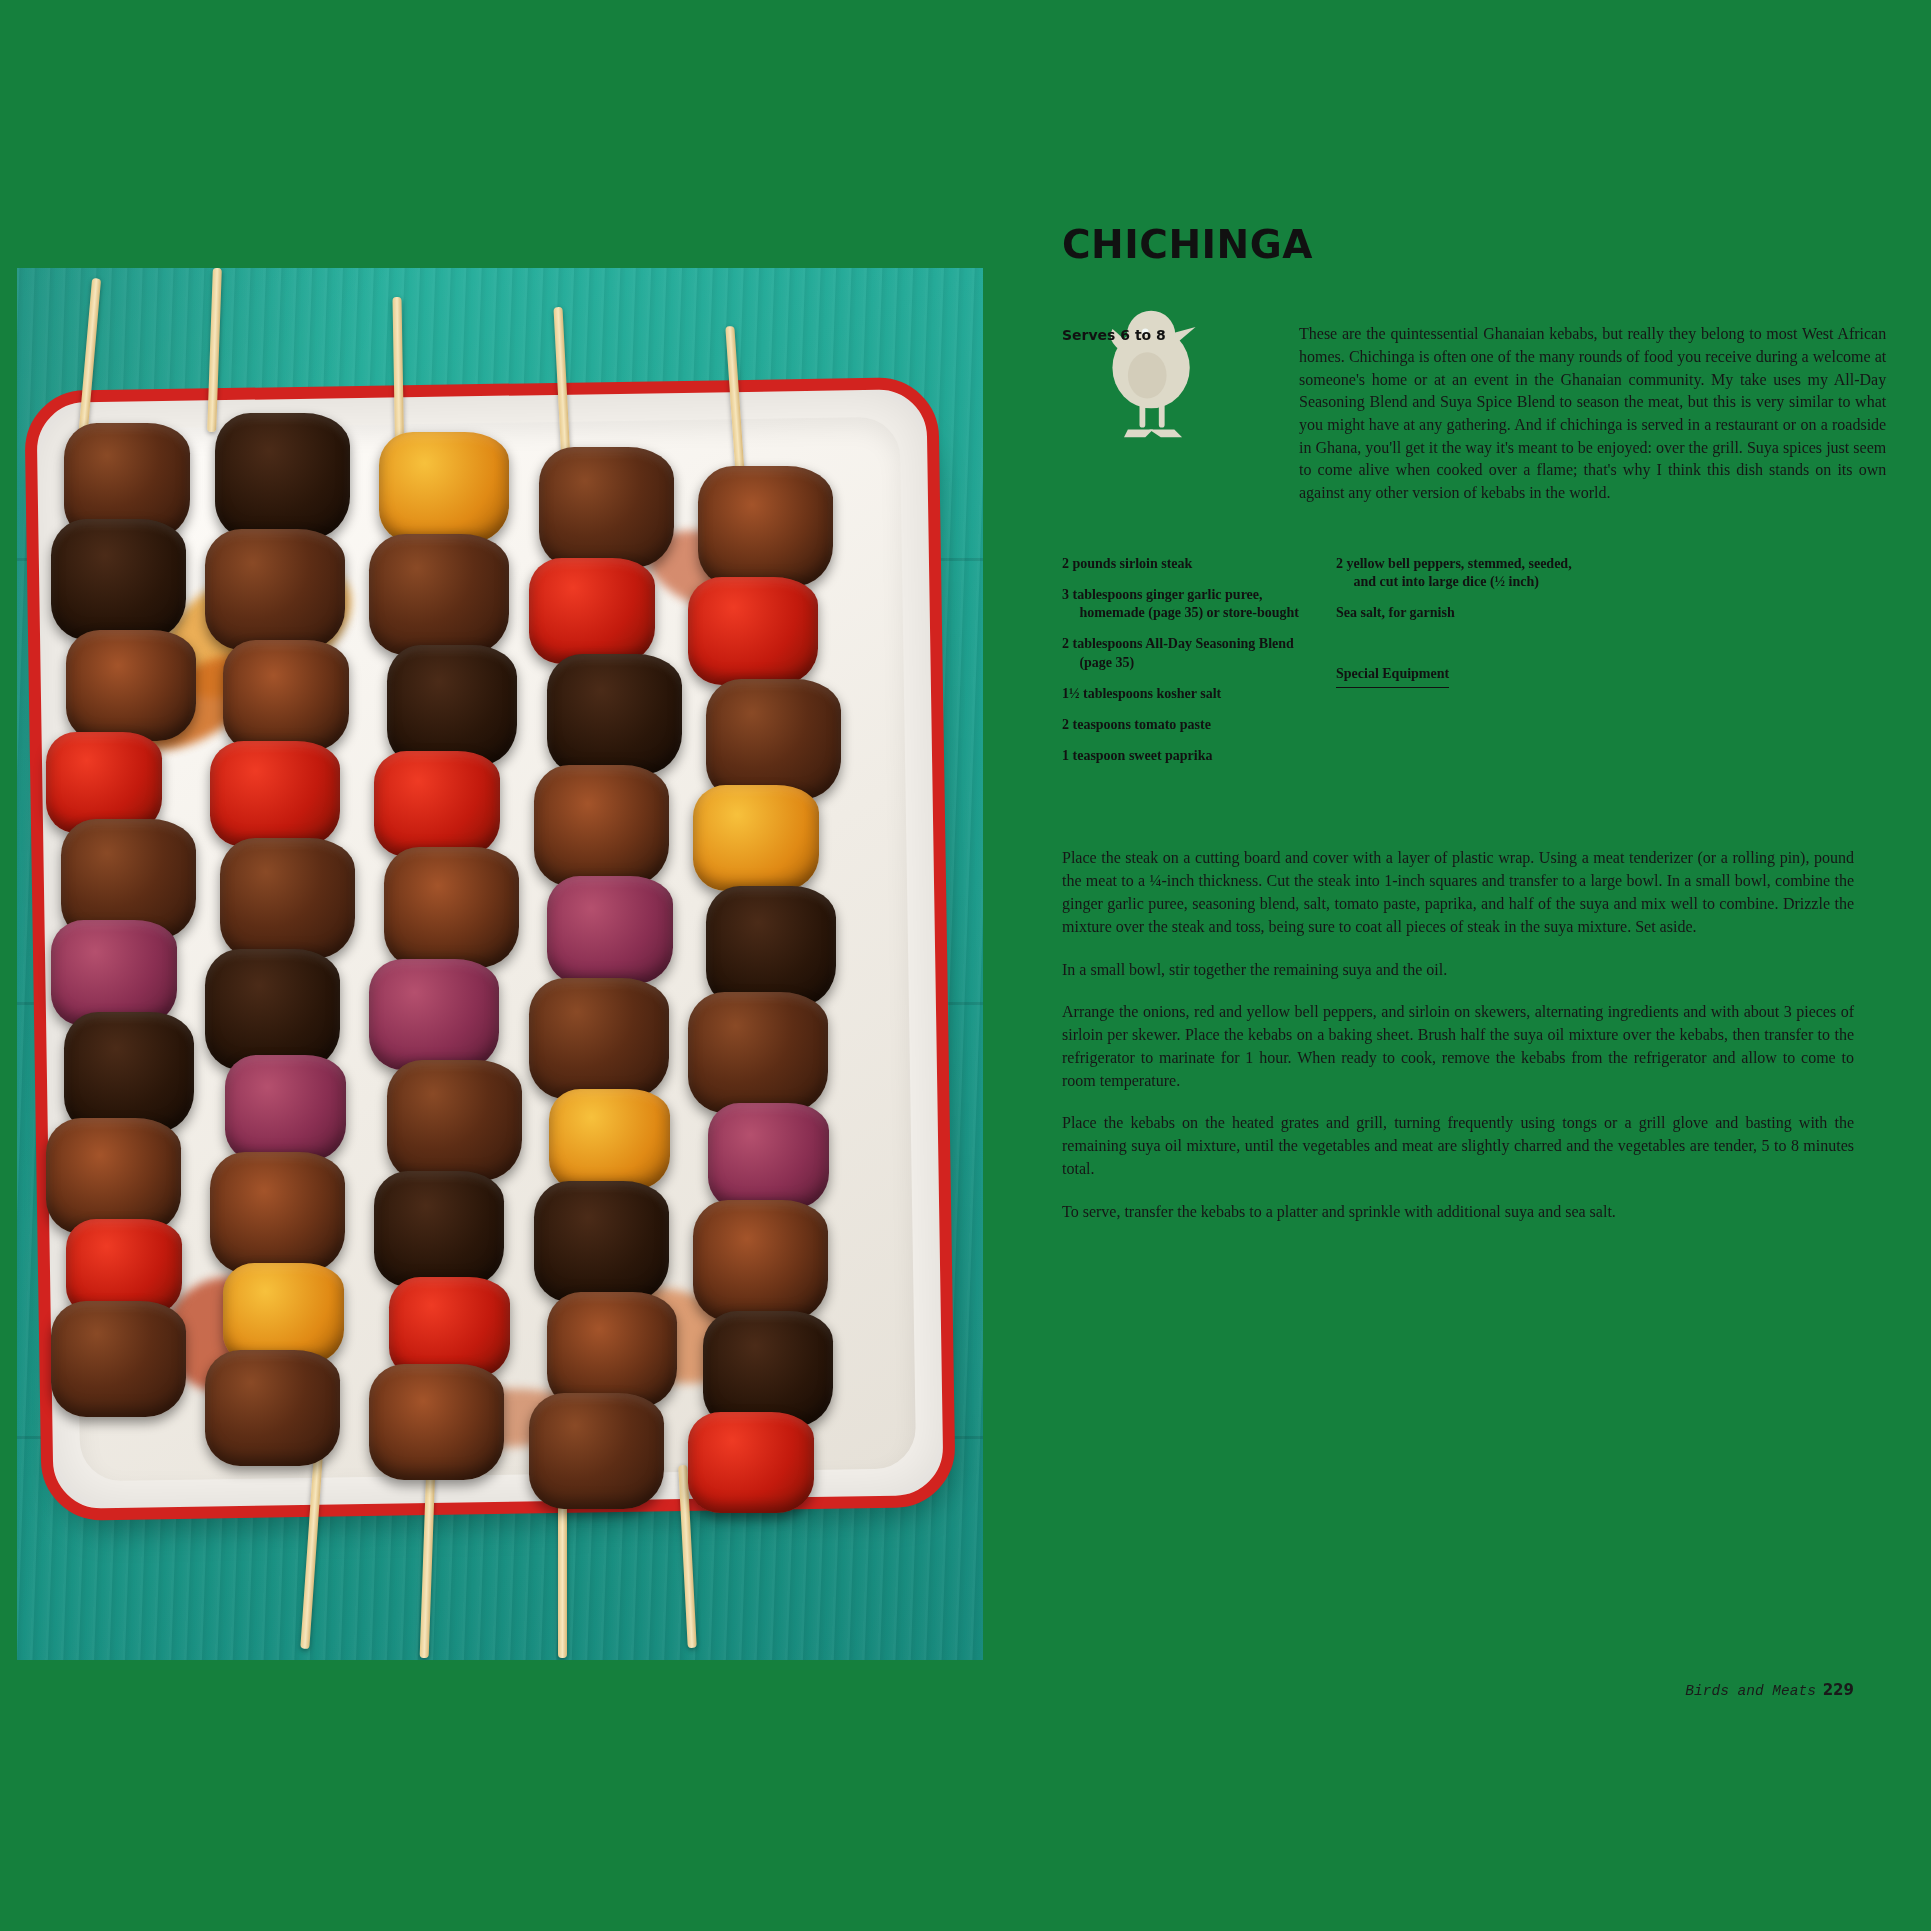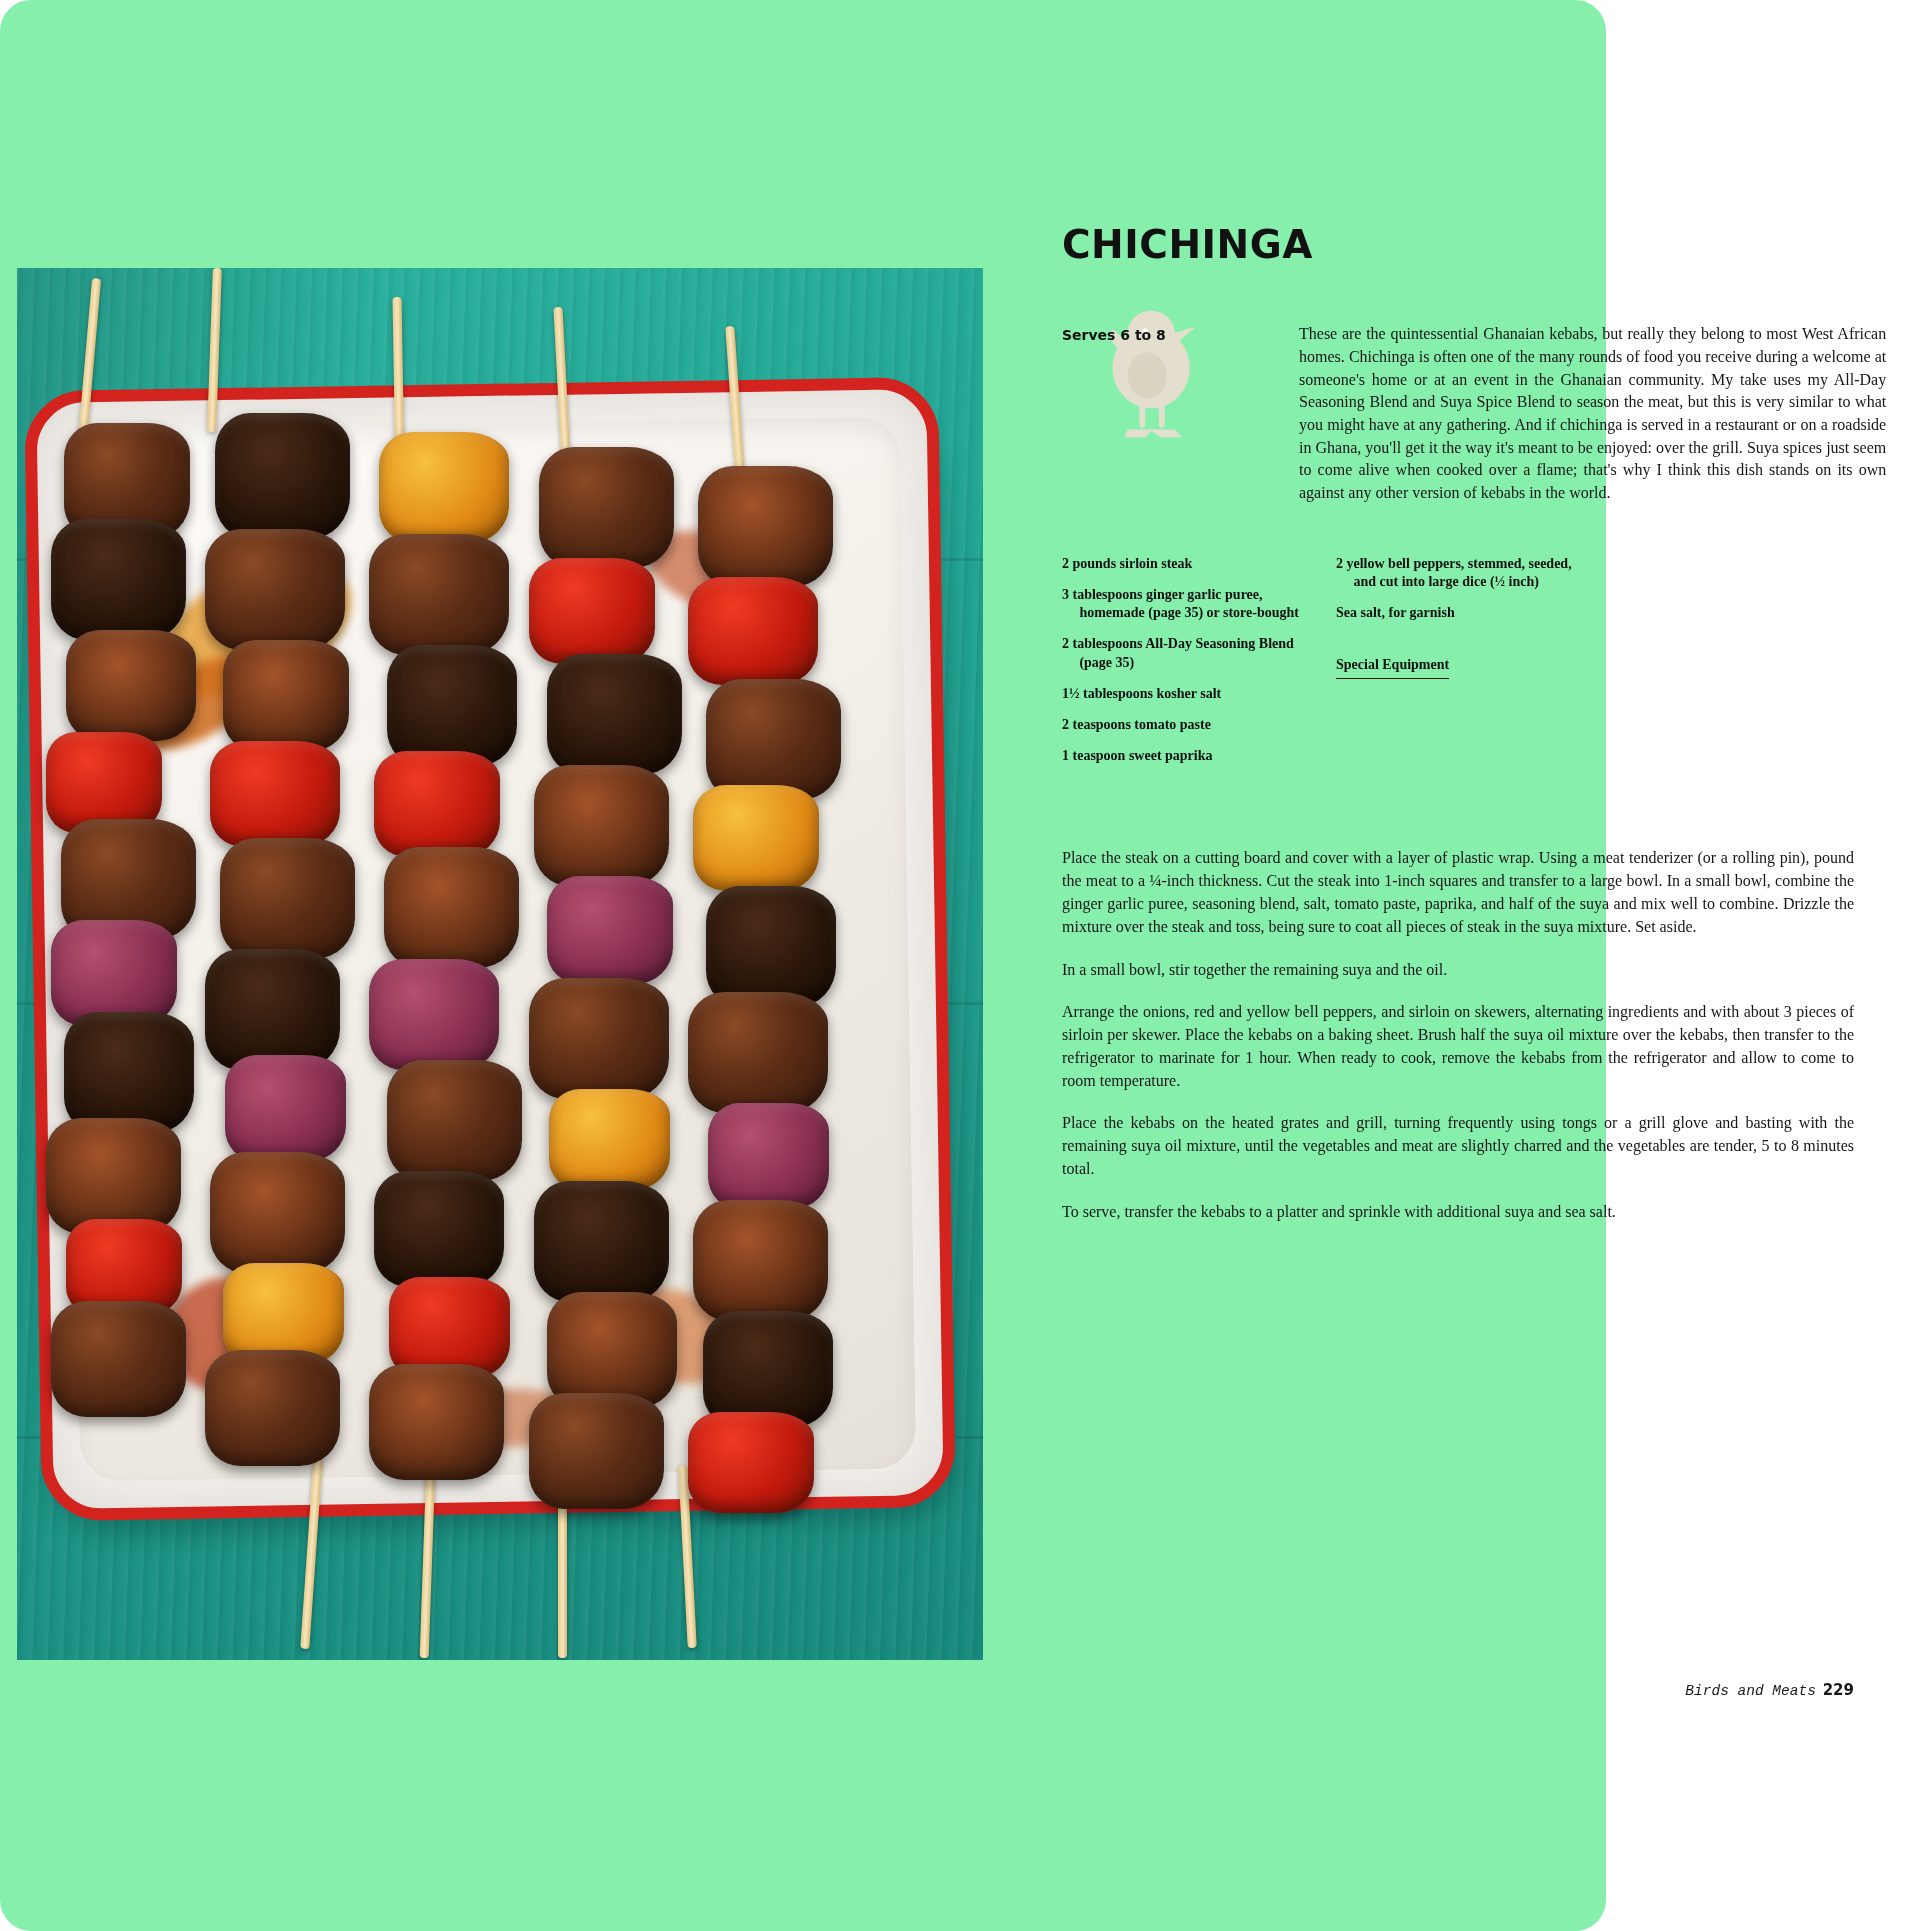--- a/index.html
+++ b/index.html
@@ -9,24 +9,23 @@
     width: 1931px;
     height: 1931px;
     overflow: hidden;
   }
   body {
     font-family: "Liberation Serif", serif;
     color: #1a1a1a;
   }
   .spread {
     position: relative;
-    width: 1606px;
+    width: 1931px;
     height: 1931px;
-    background: #86efac;
-    border-radius: 31px;
+    background: #15803d;
   }
 
   
   .photo-page {
     position: absolute;
     left: 17.4px;
     top: 268px;
     width: 966px;
     height: 1392px;
     overflow: hidden;
@@ -179,21 +178,21 @@
     color: #111;
   }
   .ing-col { width: 237px; }
   .ing-col.wide { width: 241px; }
   .ing-item {
     margin-bottom: 12.6px;
     padding-left: 17.4px;
     text-indent: -17.4px;
   }
   .special-head {
-    margin-top: 21px;
+    margin-top: 30px;
     margin-bottom: 11.6px;
     border-bottom: 1.5px solid #111;
     display: inline-block;
     padding-bottom: 2.9px;
     font-size: 14px;
   }
   .method {
     margin: 68px 0 0 39px;
     width: 792px;
     font-family: "Liberation Serif", serif;

